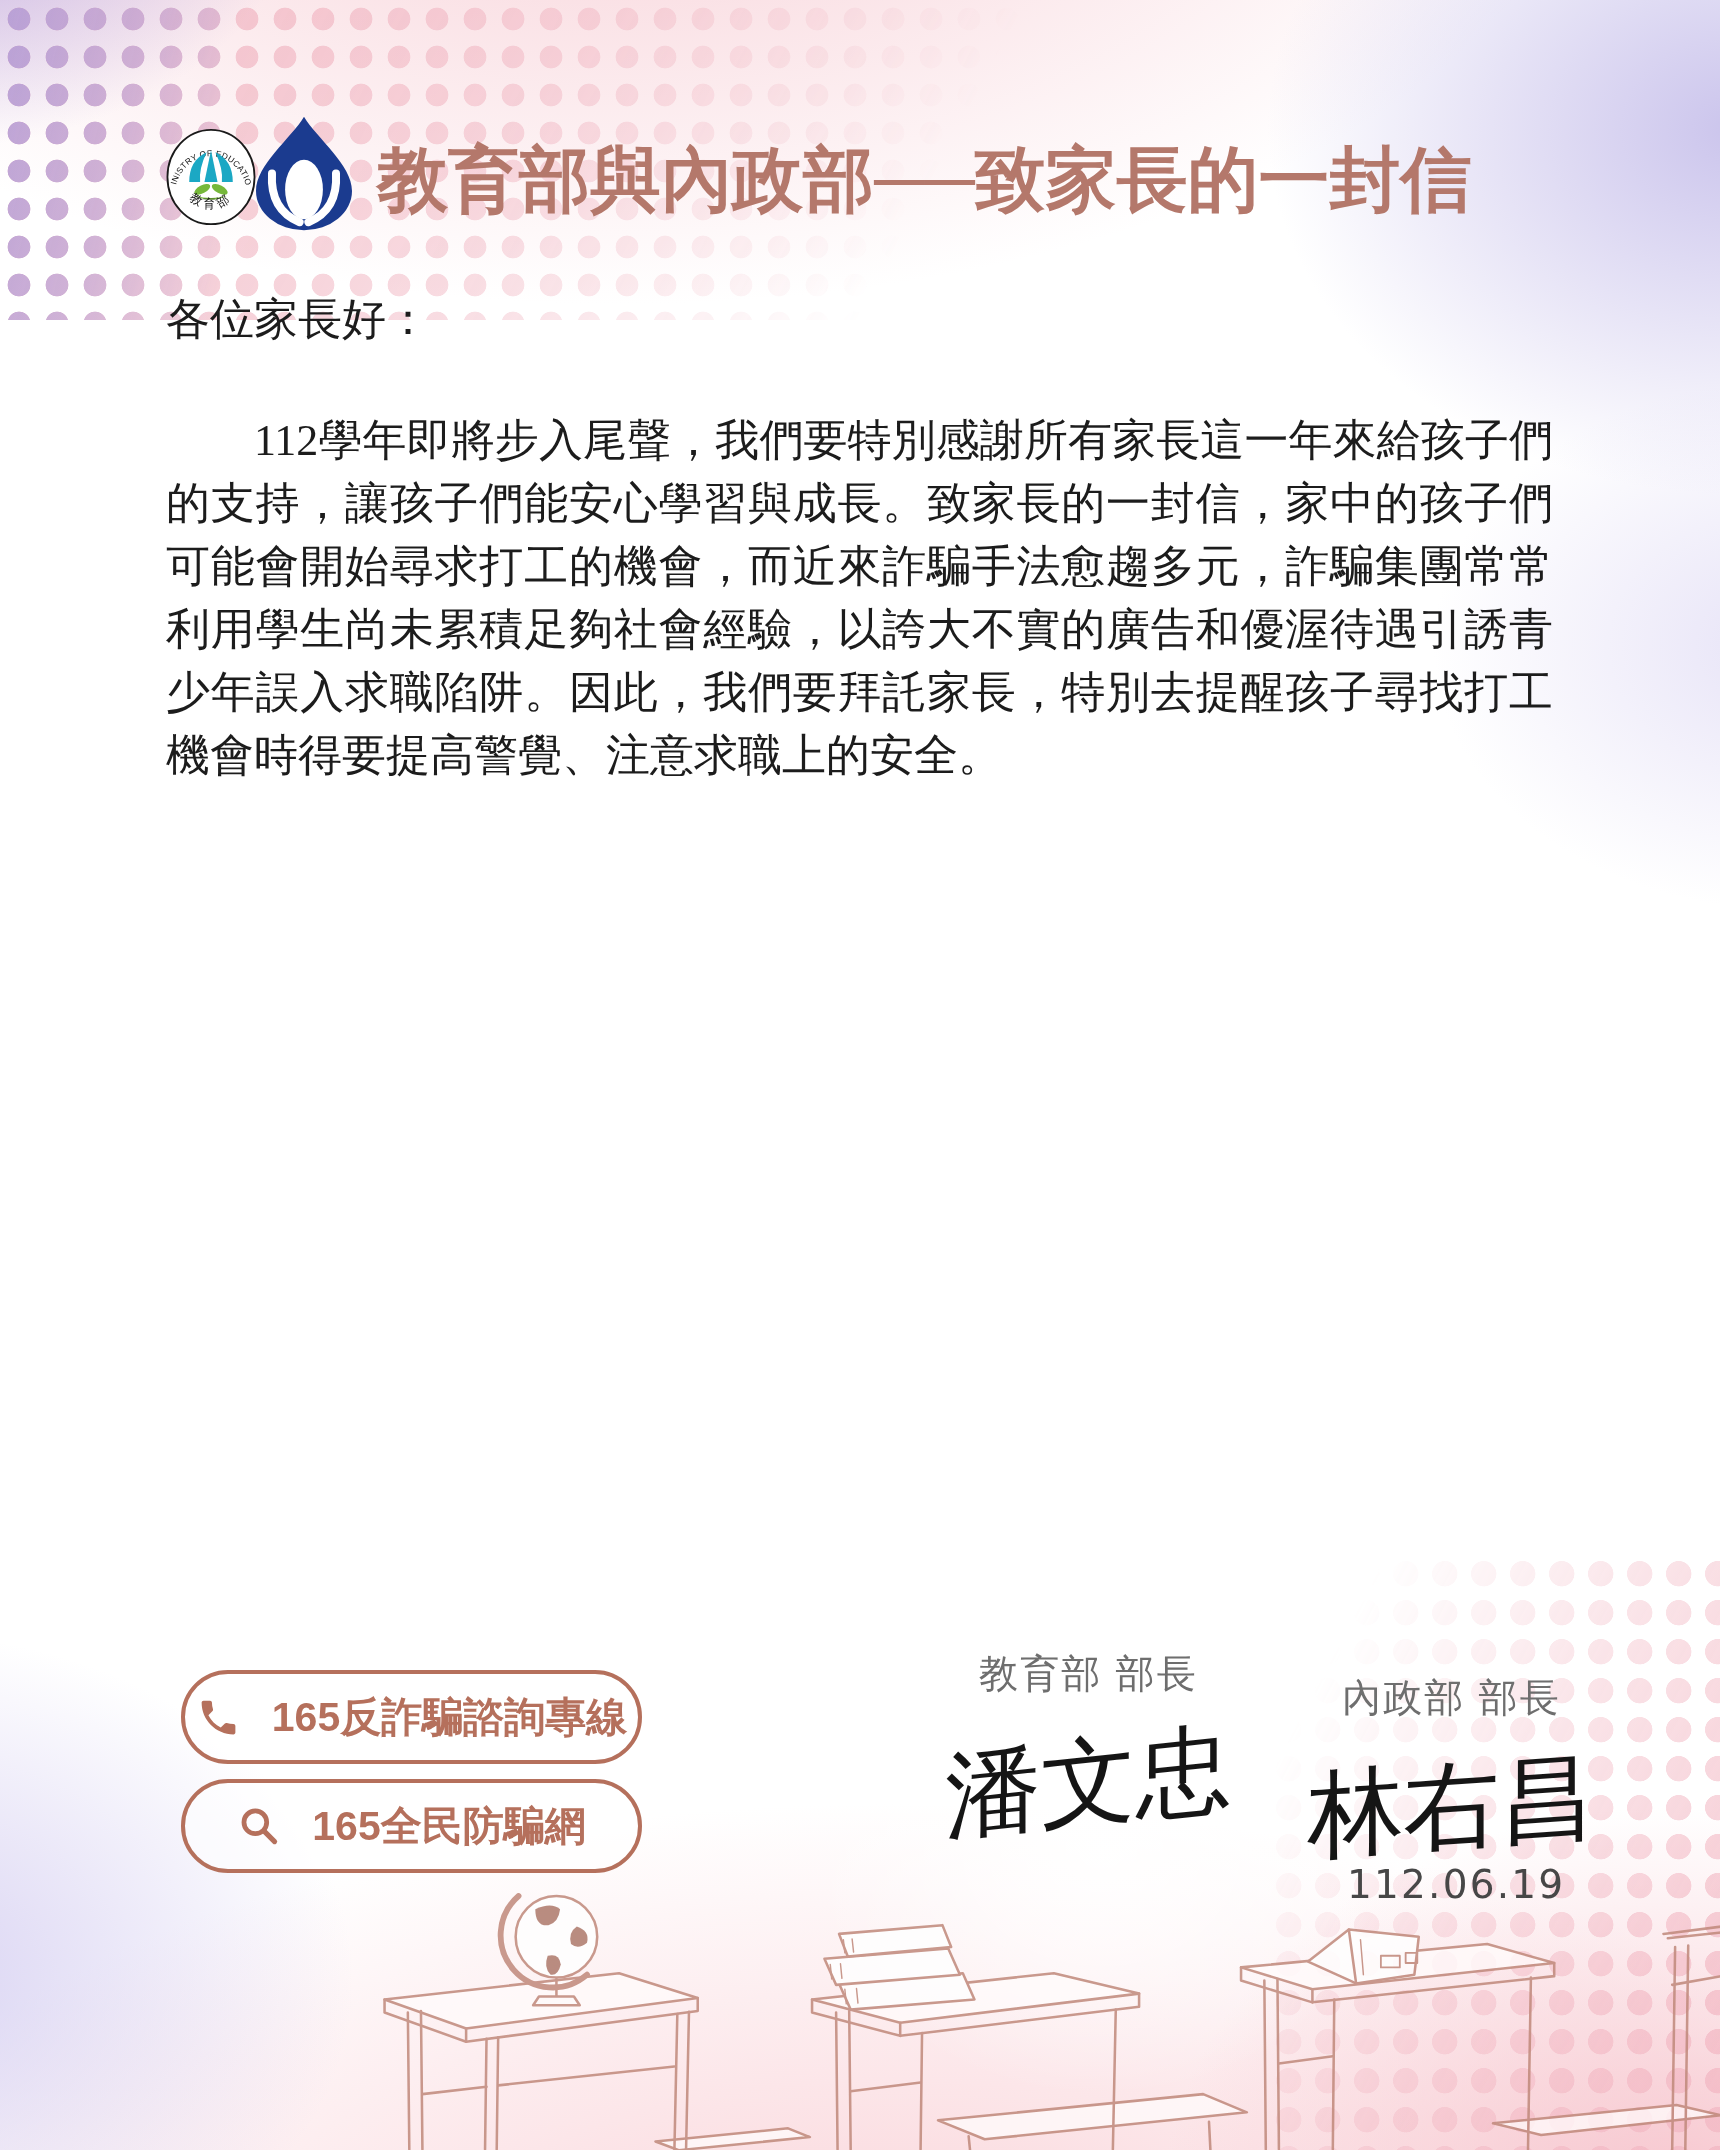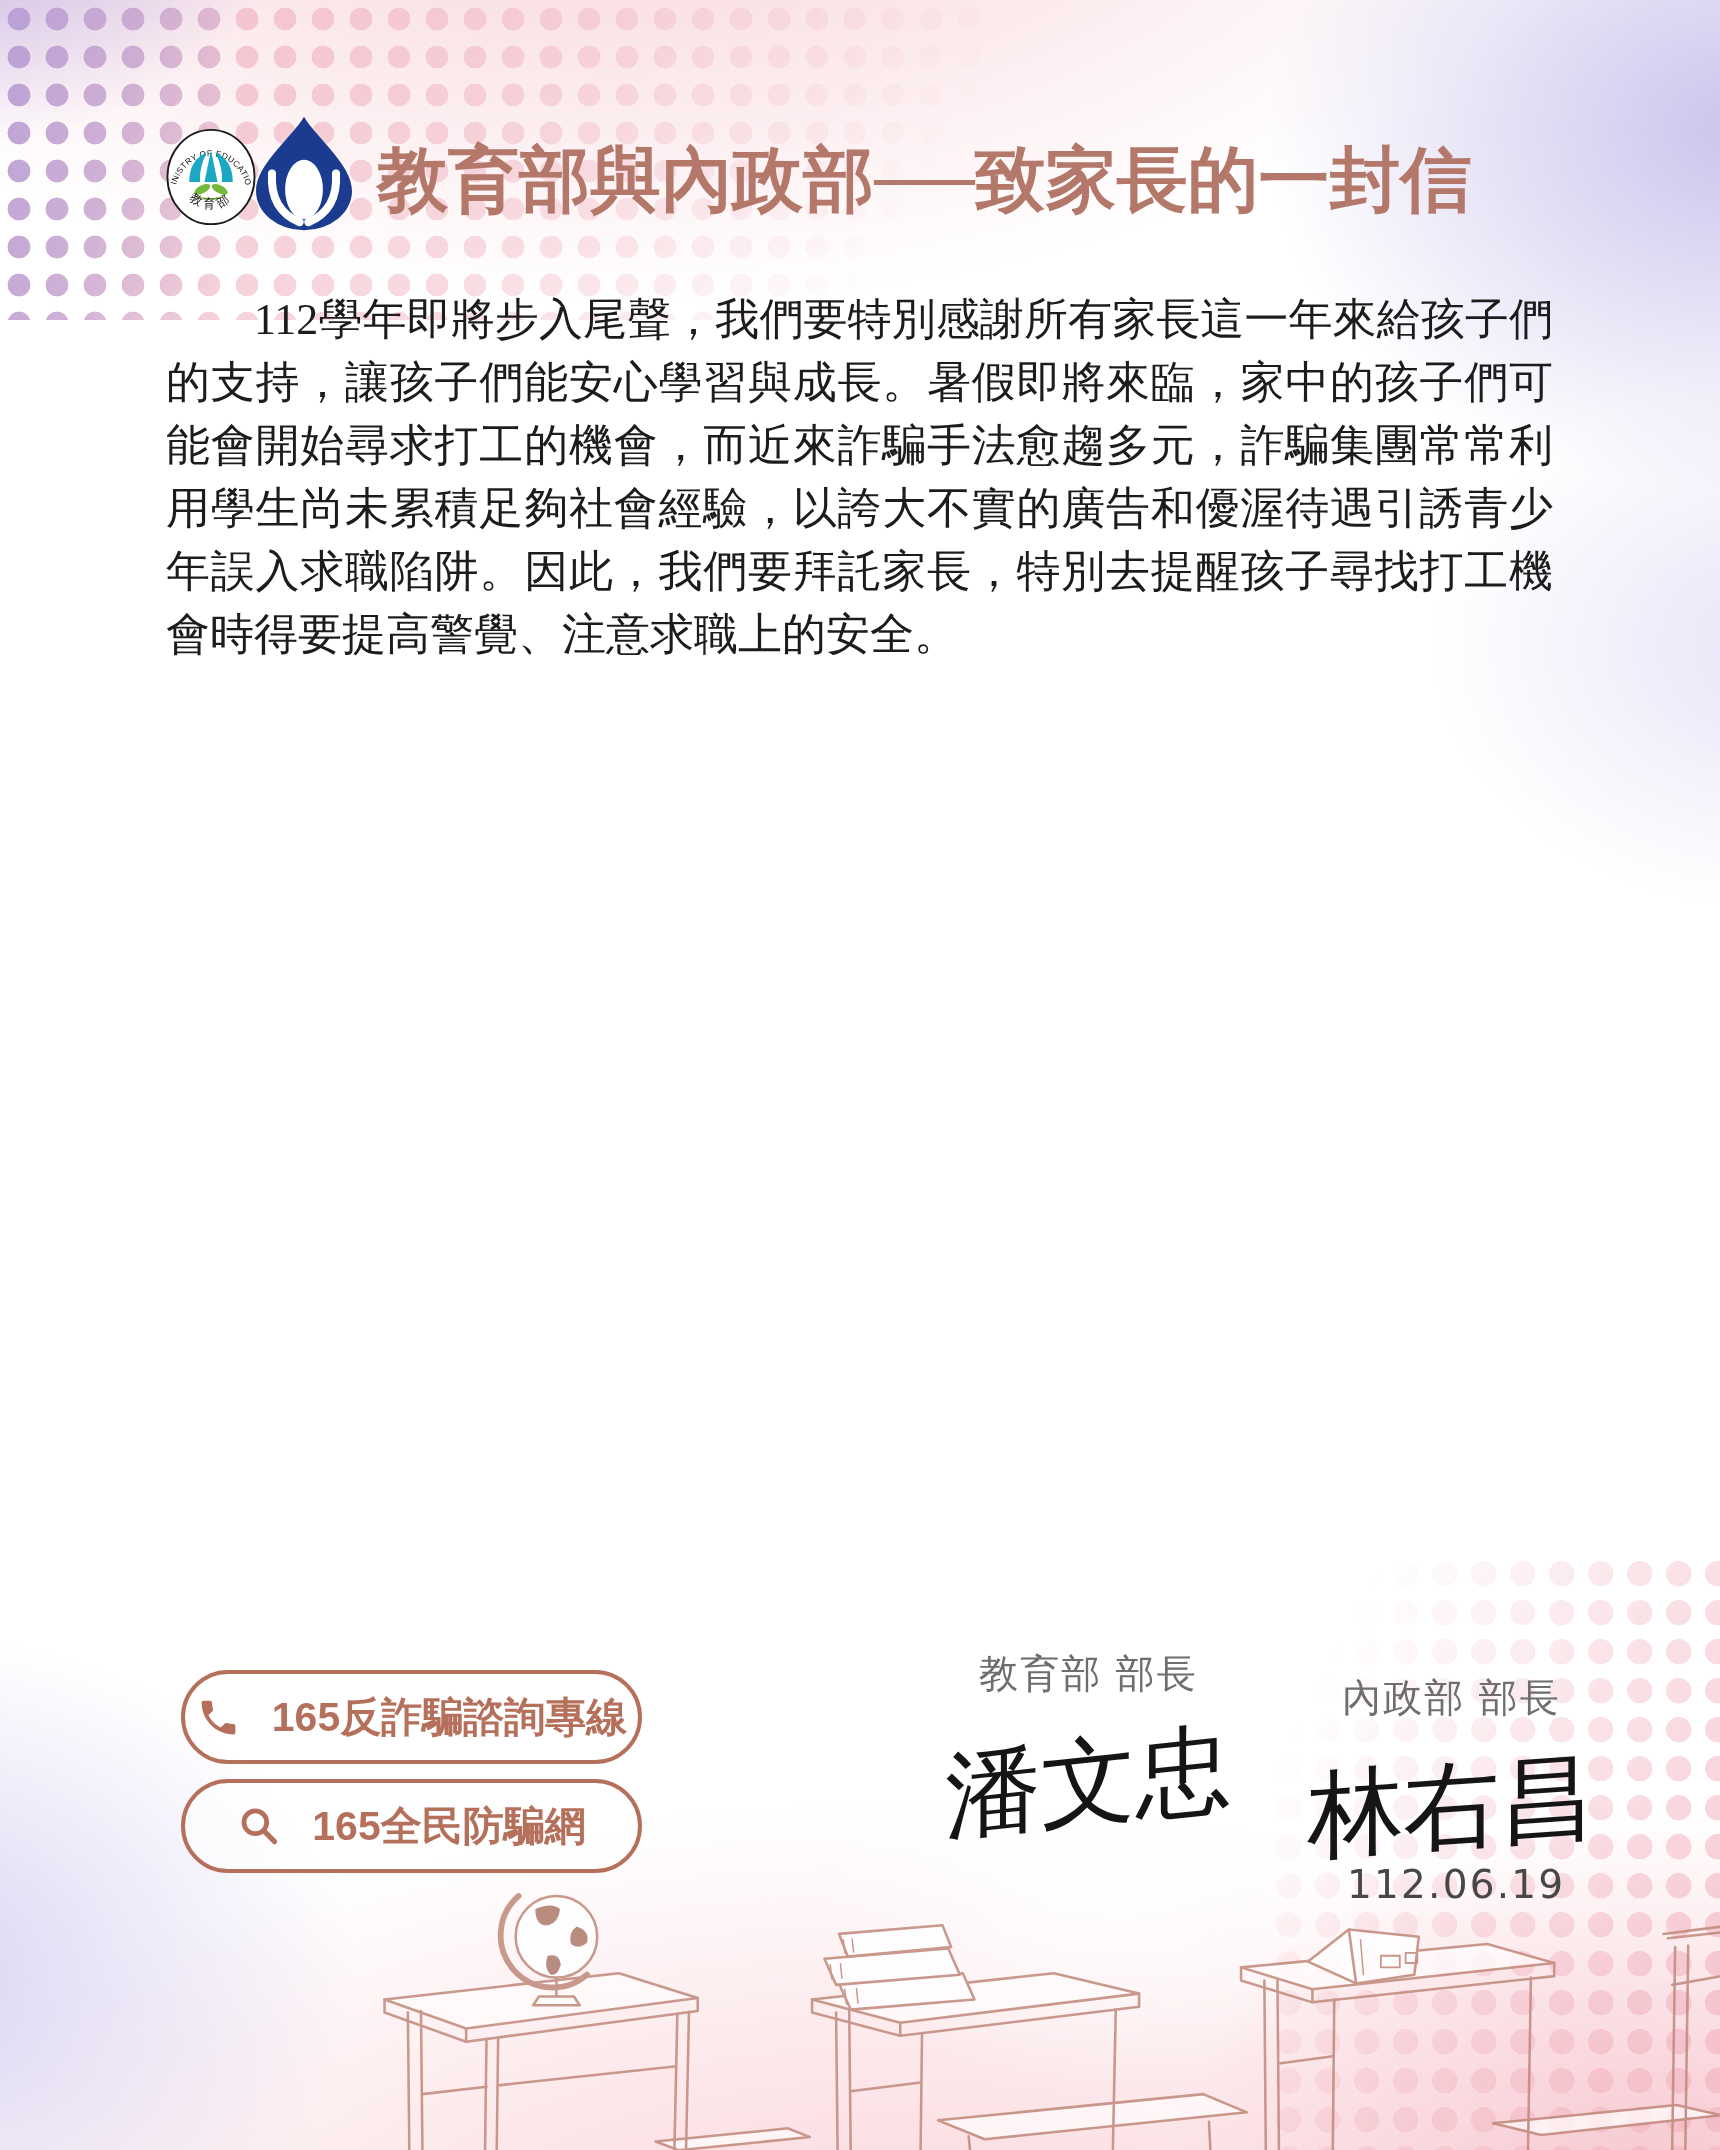--- a/index.html
+++ b/index.html
@@ -165,21 +165,22 @@
   <svg class="moi-logo" viewBox="0 0 132 160">
     <path d="M66,2 C84,32 132,68 132,104 A66,54 0 1 1 0,104 C0,68 48,32 66,2 Z" fill="#1b3b8f"></path>
     <ellipse cx="66" cy="102" rx="26" ry="41" fill="#ffffff"></ellipse>
     <path d="M22,80 Q19,130 60,147" stroke="#ffffff" stroke-width="11" fill="none" stroke-linecap="round"></path>
     <path d="M110,80 Q113,130 72,147" stroke="#ffffff" stroke-width="11" fill="none" stroke-linecap="round"></path>
   </svg>
 
   <h1 class="page-title">教育部與內政部──致家長的一封信</h1>
 
   <main class="letter">
-    <p class="para">112學年即將步入尾聲，我們要特別感謝所有家長這一年來給孩子們的支持，讓孩子們能安心學習與成長。暑假即將來臨，家中的孩子們可能會開始尋求打工的機會，而近來詐騙手法愈趨多元，詐騙集團常常利用學生尚未累積足夠社會經驗，以誇大不實的廣告和優渥待遇引誘青少年誤入求職陷阱。因此，我們要拜託家長，特別去提醒孩子尋找打工機會時得要提高警覺、注意求職上的安全。</p>
+    <p class="salutation">各位家長好：</p>
+    <p class="para">112學年即將步入尾聲，我們要特別感謝所有家長這一年來給孩子們的支持，讓孩子們能安心學習與成長。致家長的一封信，家中的孩子們可能會開始尋求打工的機會，而近來詐騙手法愈趨多元，詐騙集團常常利用學生尚未累積足夠社會經驗，以誇大不實的廣告和優渥待遇引誘青少年誤入求職陷阱。因此，我們要拜託家長，特別去提醒孩子尋找打工機會時得要提高警覺、注意求職上的安全。</p>
   </main>
 
   <div class="pill one">
     <svg width="45" height="45" viewBox="0 0 24 24">
       <path fill="#b5705c" d="M6.62 10.79c1.44 2.83 3.76 5.14 6.59 6.59l2.2-2.2c.27-.27.67-.36 1.02-.24 1.12.37 2.33.57 3.57.57.55 0 1 .45 1 1V20c0 .55-.45 1-1 1-9.39 0-17-7.61-17-17 0-.55.45-1 1-1h3.5c.55 0 1 .45 1 1 0 1.25.2 2.45.57 3.57.11.35.03.74-.25 1.02l-2.2 2.2z"></path>
     </svg>
     <span>165反詐騙諮詢專線</span>
   </div>
 
   <div class="pill two">

